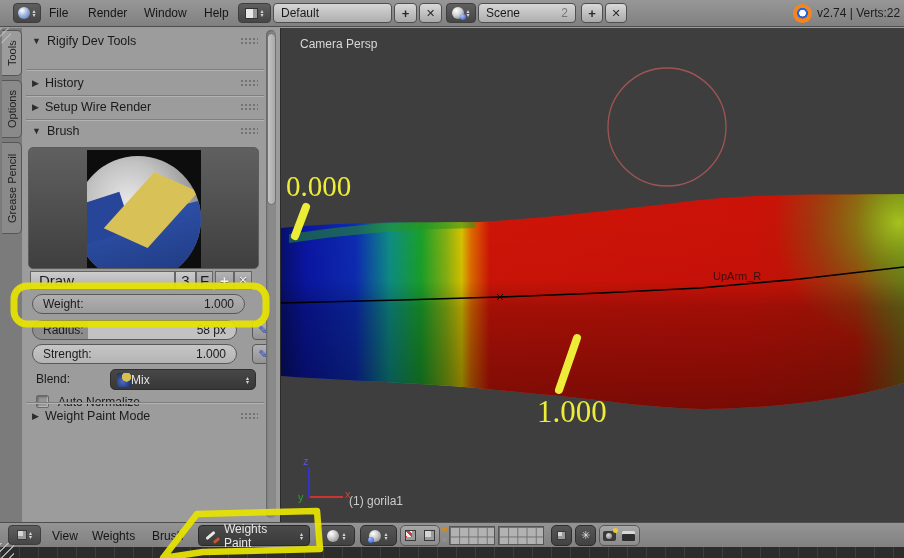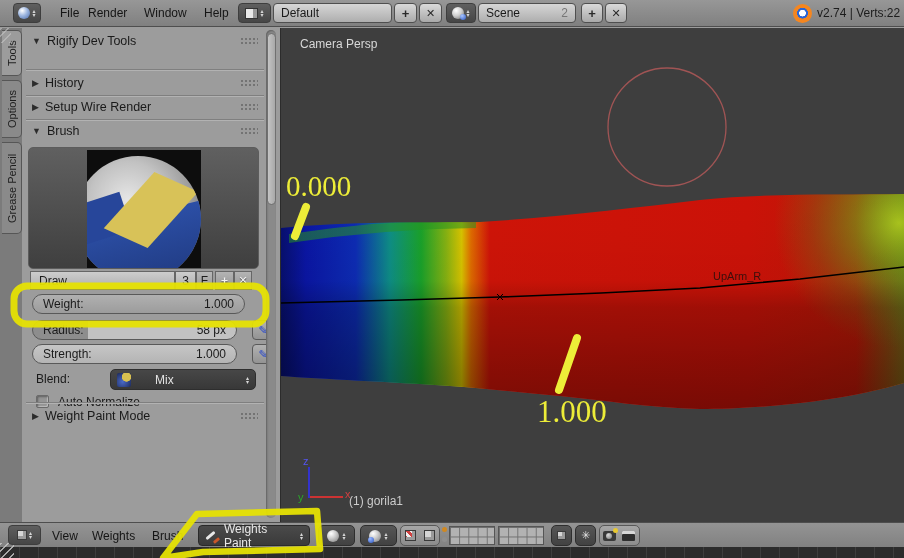--- a/index.html
+++ b/index.html
@@ -56,33 +56,33 @@
     border-radius:5px; background:linear-gradient(#606060,#3f3f3f); overflow:hidden; }
   .pv-img { position:absolute; left:58px; top:2px; width:114px; height:118px; background:#0d0d0d; overflow:hidden; }
   .pv-sphere { position:absolute; left:-12px; top:6px; width:126px; height:126px; border-radius:50%;
     background:radial-gradient(circle at 42% 35%, #e6e6e6, #c2c2c2 35%, #8a8a8a 68%, #565656 95%); overflow:hidden; }
   .pv-blue { position:absolute; left:-20px; top:62px; width:160px; height:90px;
     background:linear-gradient(#2c4fa6,#1d3578); transform:rotate(-14deg); }
   .pv-blue2 { position:absolute; left:-8px; top:44px; width:60px; height:40px; background:#27469a; transform:rotate(-18deg); }
   .pv-yellow { position:absolute; left:52px; top:18px; width:48px; height:72px; background:#d8c258;
     transform:rotate(24deg) skewX(-18deg); }
   .brushrow-cell { position:absolute; top:243px; height:19px; border:1px solid #666;
-    background:linear-gradient(#cdcdcd,#adadad); color:#1c1c1c; font-size:12px;
+    background:linear-gradient(#cdcdcd,#adadad); color:#1c1c1c; font-size:15px;
     display:flex; align-items:center; }
   .glyph-btn { justify-content:center; color:#f2f2f2; font-weight:bold;
     text-shadow:0 1px 1px #333; background:linear-gradient(#b4b4b4,#949494); }
   .slider { position:absolute; left:10px; width:213px; height:20px; border:1px solid #595959;
     border-radius:10px; font-size:12px; color:#1a1a1a; display:flex; align-items:center;
     justify-content:space-between; padding:0 10px; }
   .pbtn { position:absolute; left:230px; width:22px; height:20px; border:1px solid #595959; border-radius:4px;
     background:linear-gradient(#b2b2b2,#939393); display:flex; align-items:center; justify-content:center;
     font-size:11px; color:#2a48c8; }
   .blend-dd { position:absolute; left:88px; top:341px; width:146px; height:21px; border:1px solid #2e2e2e;
     border-radius:5px; background:linear-gradient(#474747,#383838); color:#e2e2e2; font-size:12px;
-    display:flex; align-items:center; gap:24px; padding:0 6px; }
+    display:flex; align-items:center; gap:0; padding:0 6px; }
   .blend-thumb { width:14px; height:14px; border-radius:2px;
     background:radial-gradient(circle at 68% 28%, #d8c050 0 32%, transparent 36%),
                radial-gradient(circle at 40% 62%, #4a6ac8, #141e46); }
   .checkbox { position:absolute; width:13px; height:13px; background:#949494; border:1px solid #6a6a6a;
     box-shadow:inset 1px 1px 2px rgba(0,0,0,.35), inset -1px -1px 1px rgba(255,255,255,.4); border-radius:2px; }
   .scroll-track { position:absolute; left:244px; top:2px; width:10px; height:488px; border-radius:5px;
     background:#8a8a8a; box-shadow:inset 1px 1px 2px rgba(0,0,0,.3); }
   .scroll-thumb { position:absolute; left:0.5px; top:3px; width:9px; height:172px; border-radius:5px;
     background:linear-gradient(90deg,#c4c4c4,#a8a8a8); border:1px solid #707070; }
 
@@ -134,21 +134,21 @@
 </head>
 <body>
 
 <div id="app">
 
   <div class="header">
     <div class="hbtn-dark" style="left:13px; width:28px;">
       <span class="info-ball"></span>
       <span class="updown">▴<br>▾</span>
     </div>
-    <span class="hmenu" style="left:60px;">File</span>
+    <span class="hmenu" style="left:49px;">File</span>
     <span class="hmenu" style="left:88px;">Render</span>
     <span class="hmenu" style="left:144px;">Window</span>
     <span class="hmenu" style="left:204px;text-align:right;">Help</span>
 
     <div class="hbtn-dark" style="left:238px; width:33px;">
       <span class="layout-glyph"></span>
       <span class="updown">▴<br>▾</span>
     </div>
     <div class="hfield" style="left:273px; width:119px;">
       <span>Default</span>

